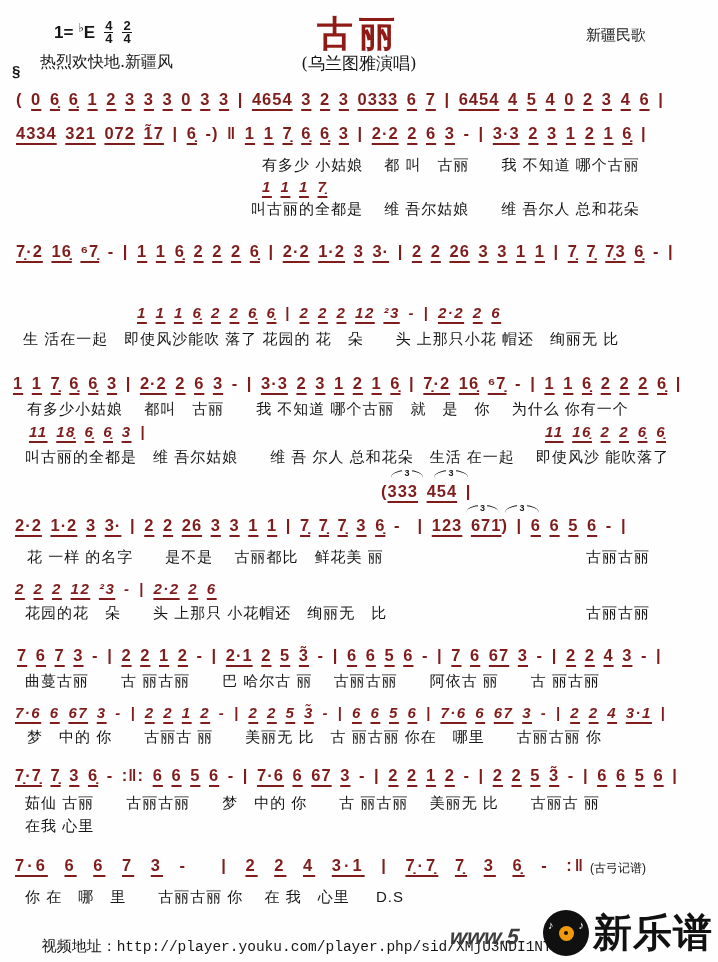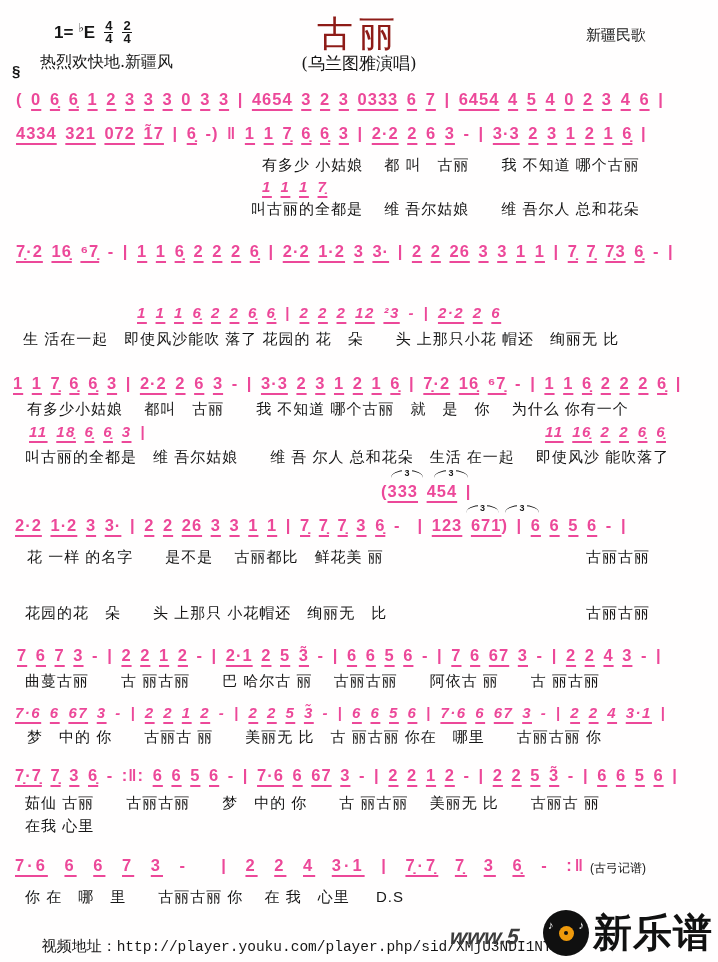--- a/index.html
+++ b/index.html
@@ -7,26 +7,26 @@
         font-family:"Liberation Sans","DejaVu Sans",sans-serif;color:#161616;}
   .row{position:absolute;white-space:pre;}
   
   .keysig{left:54px;top:20px;font-size:17px;font-weight:bold;display:flex;align-items:center;}
   .keysig .flat{font-size:12px;vertical-align:super;position:relative;top:-5px;}
   .frac{display:inline-flex;flex-direction:column;align-items:center;font-size:13px;line-height:12px;
         font-weight:bold;margin-left:9px;}
   .frac .num{border-bottom:1.5px solid #161616;padding:0 1px;}
   .tempo{left:40px;top:52px;font-size:16px;font-family:"DejaVu Serif",serif;text-align:center;}
   .segno{left:12px;top:62px;font-size:15px;font-weight:bold;}
-  .title{left:0;right:0;top:10px;text-align:center;font-size:36px;font-weight:normal;
+  .title{left:0;right:0;top:10px;text-align:center;font-size:36px;font-weight:bold;
          letter-spacing:6px;color:#8e1b17;white-space:pre;}
   .subtitle{left:0;right:0;top:52px;text-align:center;font-size:17px;font-family:"DejaVu Serif",serif;}
   .genre{left:586px;top:26px;font-size:15px;font-family:"DejaVu Serif",serif;}
   
-  .music{font-size:16.5px;font-weight:bold;letter-spacing:1px;word-spacing:3px;color:#ec4899;}
+  .music{font-size:16.5px;font-weight:bold;letter-spacing:1px;word-spacing:3px;color:#7f1d1d;}
   .music .u{text-decoration:underline;text-decoration-thickness:1.5px;text-underline-offset:3.5px;}
   .ital{font-style:italic;font-size:15px;letter-spacing:1.5px;word-spacing:3px;text-align:right;}
   .wide{letter-spacing:3px;word-spacing:9px;}
   .lyric{font-size:15px;letter-spacing:1px;text-align:center;}
   .remark{font-size:12px;}
   .triplet{position:absolute;height:7px;border-top:1.3px solid #161616;
            border-radius:60% 60% 0 0/130% 130% 0 0;text-align:center;}
   .triplet span{position:relative;top:-9px;font-size:9px;font-weight:bold;background:#fffefe;
                 padding:0 2px;line-height:9px;display:inline-block;}
   
@@ -95,20 +95,21 @@
 
   <div class="triplet t1"><span>3</span></div>
   <div class="triplet t2"><span>3</span></div>
   <div class="row music r14">(<span class="u">333</span> <span class="u">454</span> |</div>
 
   <div class="triplet t3"><span>3</span></div>
   <div class="triplet t4"><span>3</span></div>
   <div class="row music r15"><span class="u">2·2</span> <span class="u">1·2</span> <span class="u">3</span> <span class="u">3·</span> | <span class="u">2</span> <span class="u">2</span> <span class="u">26</span> <span class="u">3</span> <span class="u">3</span> <span class="u">1</span> <span class="u">1</span> | <span class="u">7̣</span> <span class="u">7̣</span> <span class="u">7̣</span> <span class="u">3</span> <span class="u">6̣</span> -  | <span class="u">123</span> <span class="u">671̇</span>) | <span class="u">6</span> <span class="u">6</span> <span class="u">5</span> <span class="u">6</span> - |</div>
   <div class="row lyric r16a">花 一样 的名字　　是不是　 古丽都比　鲜花美 丽</div>
   <div class="row lyric r16b">古丽古丽</div>
+  <div class="row music ital r17"><span class="u">2</span> <span class="u">2</span> <span class="u">2</span> <span class="u">12</span> <span class="u">²3</span> - | <span class="u">2·2</span> <span class="u">2</span> <span class="u">6</span></div>
   <div class="row lyric r18a">花园的花　朵　　头 上那只 小花帽还　绚丽无　比</div>
   <div class="row lyric r18b">古丽古丽</div>
 
   <div class="row music r19"><span class="u">7</span> <span class="u">6</span> <span class="u">7</span> <span class="u">3</span> - | <span class="u">2</span> <span class="u">2</span> <span class="u">1</span> <span class="u">2</span> - | <span class="u">2·1</span> <span class="u">2</span> <span class="u">5</span> <span class="u">3̃</span> - | <span class="u">6</span> <span class="u">6</span> <span class="u">5</span> <span class="u">6</span> - | <span class="u">7</span> <span class="u">6</span> <span class="u">67</span> <span class="u">3</span> - | <span class="u">2</span> <span class="u">2</span> <span class="u">4</span> <span class="u">3</span> - |</div>
   <div class="row lyric r20">曲蔓古丽　　古 丽古丽　　巴 哈尔古 丽　 古丽古丽　　阿依古 丽　　古 丽古丽</div>
   <div class="row music ital r21"><span class="u">7·6</span> <span class="u">6</span> <span class="u">67</span> <span class="u">3</span> - | <span class="u">2</span> <span class="u">2</span> <span class="u">1</span> <span class="u">2</span> - | <span class="u">2</span> <span class="u">2</span> <span class="u">5</span> <span class="u">3̃</span> - | <span class="u">6</span> <span class="u">6</span> <span class="u">5</span> <span class="u">6</span> | <span class="u">7·6</span> <span class="u">6</span> <span class="u">67</span> <span class="u">3</span> - | <span class="u">2</span> <span class="u">2</span> <span class="u">4</span> <span class="u">3·1</span> |</div>
   <div class="row lyric r22">梦　中的 你　　古丽古 丽　　美丽无 比　古 丽古丽 你在　哪里　　古丽古丽 你</div>
   <div class="row music r23"><span class="u">7̣·7̣</span> <span class="u">7̣</span> <span class="u">3</span> <span class="u">6̣</span> - :‖: <span class="u">6</span> <span class="u">6</span> <span class="u">5</span> <span class="u">6</span> - | <span class="u">7·6</span> <span class="u">6</span> <span class="u">67</span> <span class="u">3</span> - | <span class="u">2</span> <span class="u">2</span> <span class="u">1</span> <span class="u">2</span> - | <span class="u">2</span> <span class="u">2</span> <span class="u">5</span> <span class="u">3̃</span> - | <span class="u">6</span> <span class="u">6</span> <span class="u">5</span> <span class="u">6</span> |</div>
   <div class="row lyric r24">茹仙 古丽　　古丽古丽　　梦　中的 你　　古 丽古丽　 美丽无 比　　古丽古 丽</div>
   <div class="row lyric r25">在我 心里</div>

